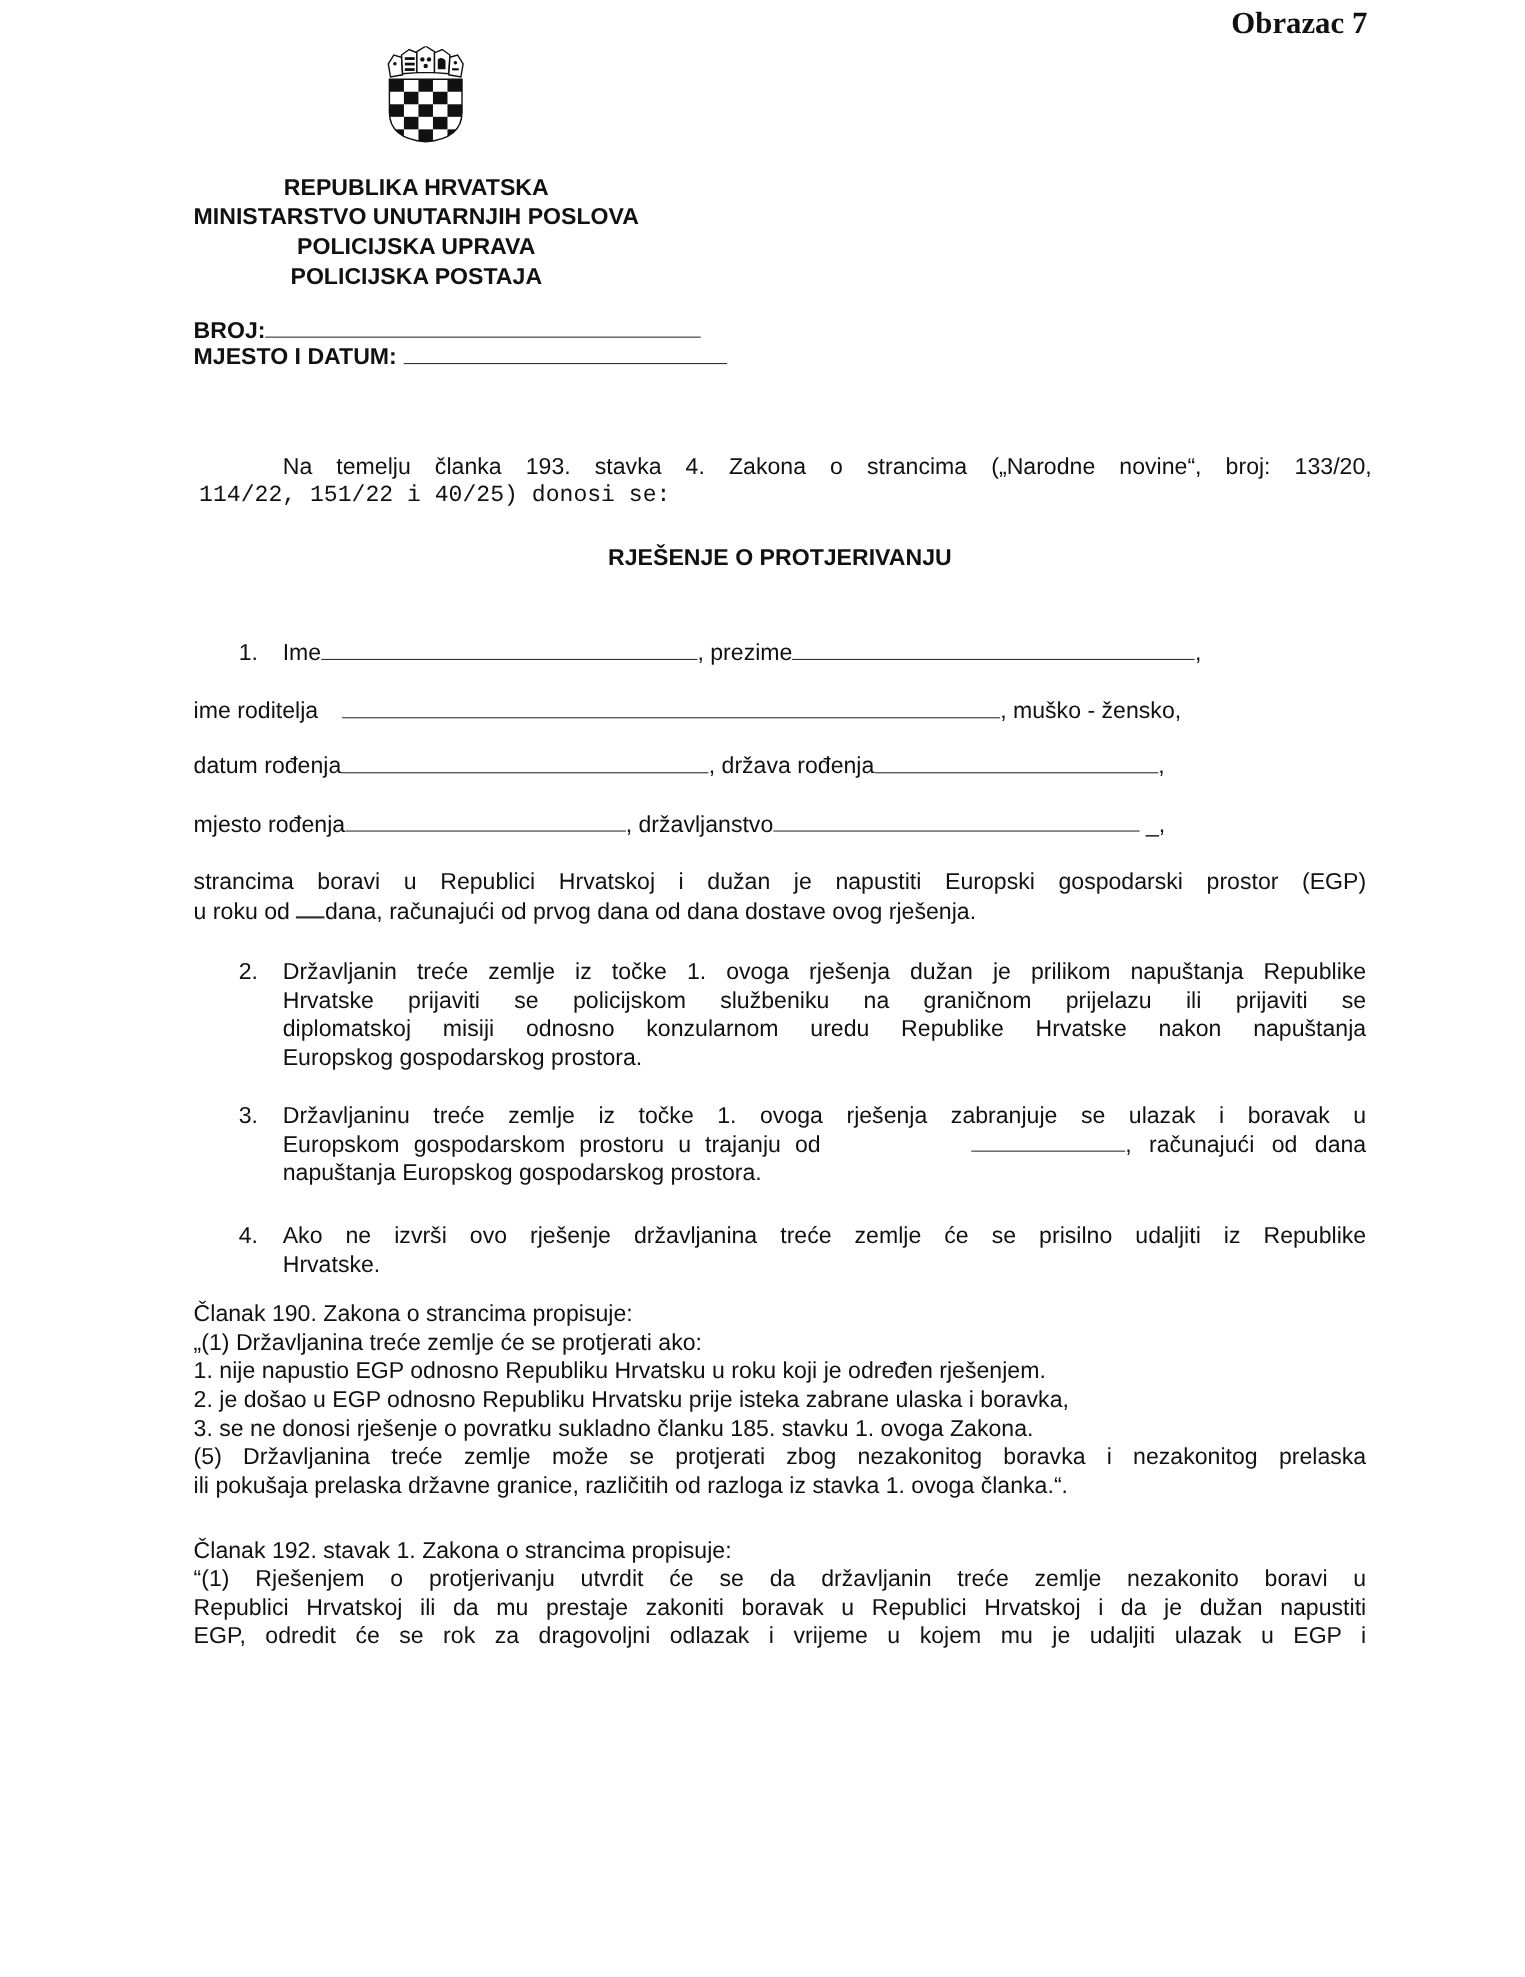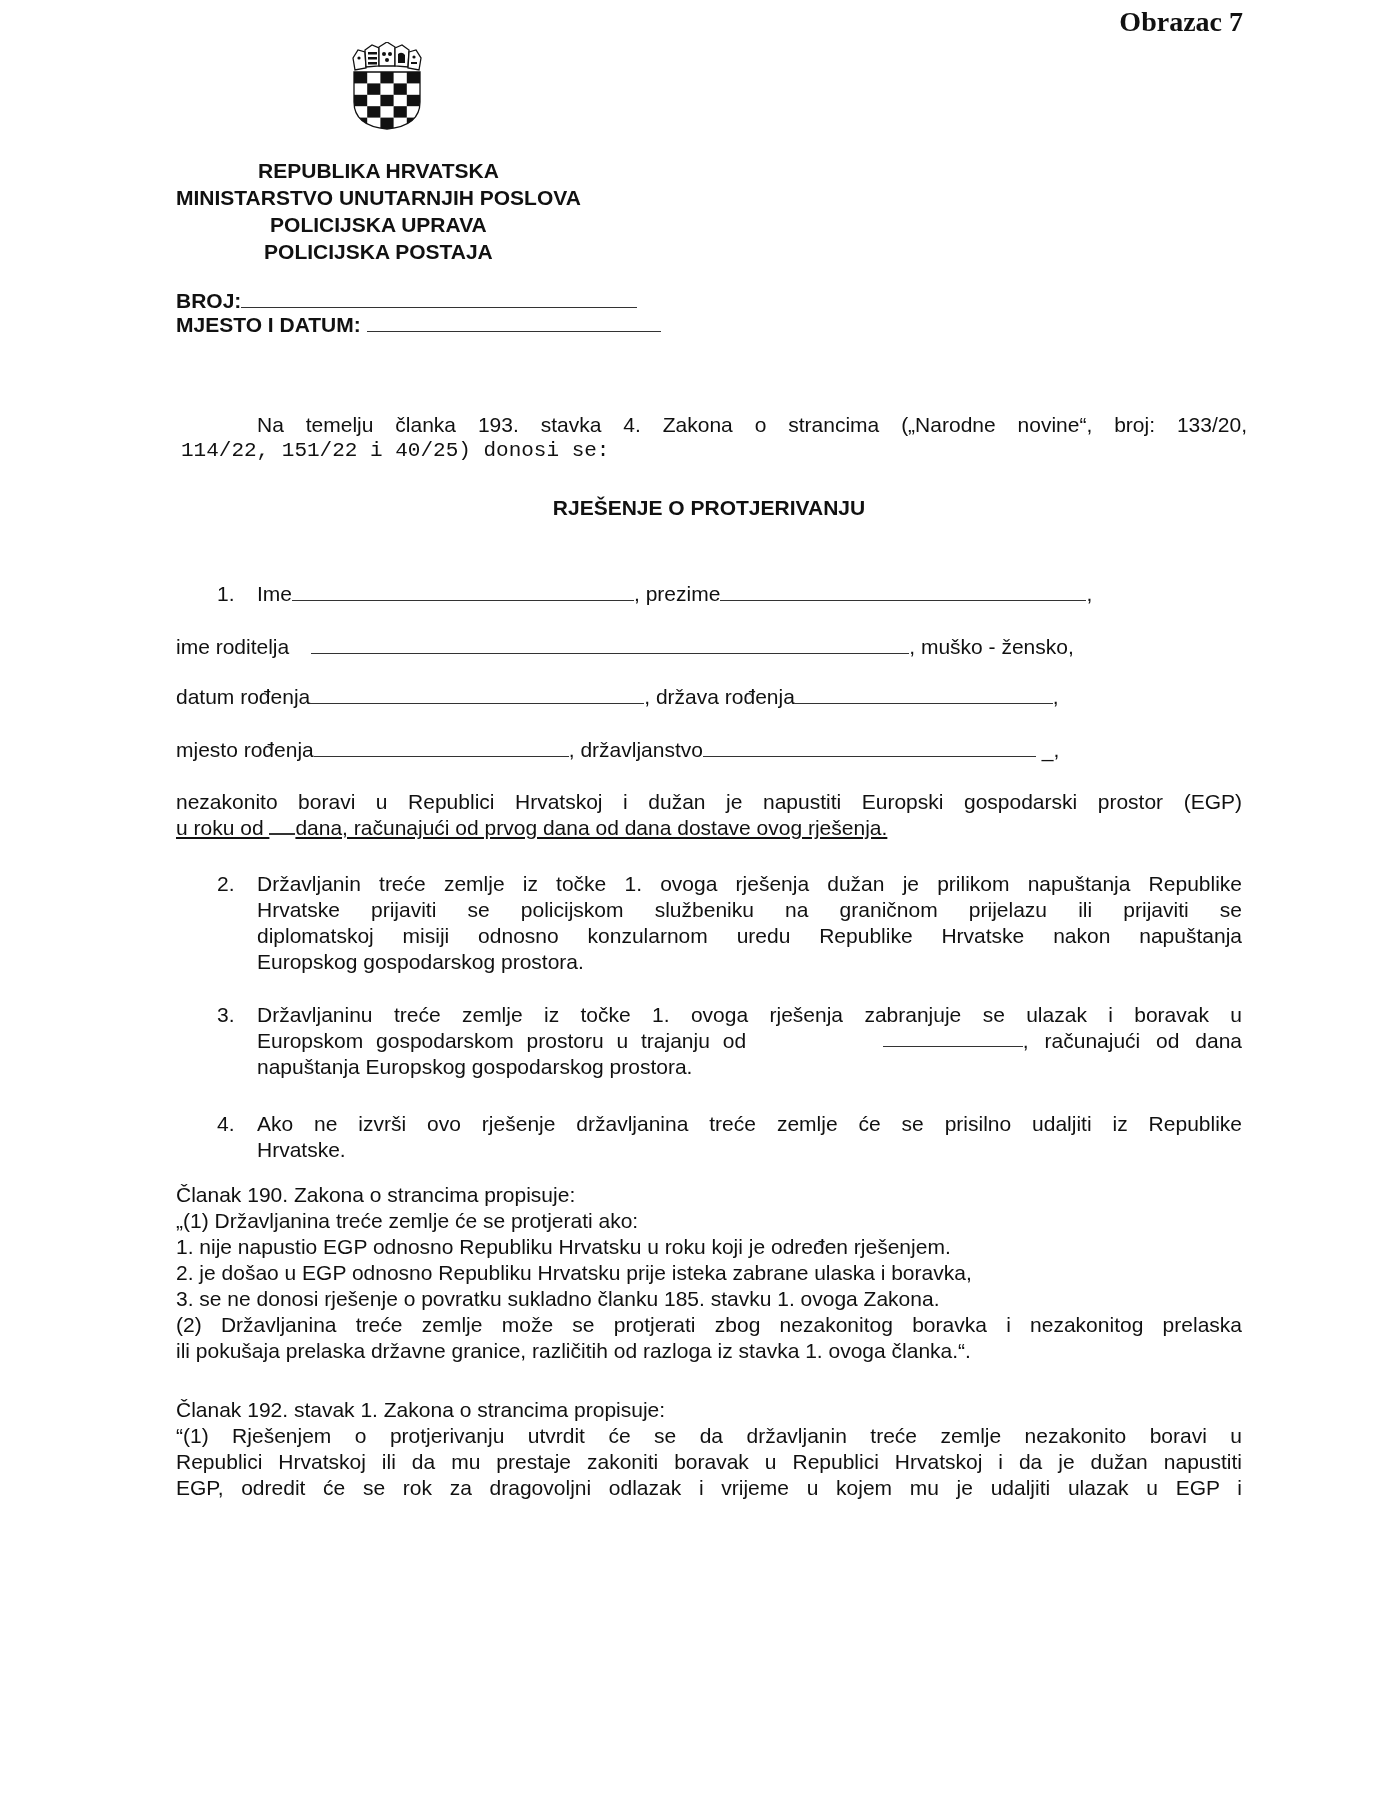--- a/index.html
+++ b/index.html
@@ -103,22 +103,22 @@
 
 <div class="field-row" style="top:684px;">
   <span>datum rođenja</span><span class="u" style="width:334px;"></span><span>, država rođenja</span><span class="u" style="width:258px;"></span><span>,</span>
 </div>
 
 <div class="field-row" style="top:737px;">
   <span>mjesto rođenja</span><span class="u" style="width:255px;"></span><span>, državljanstvo</span><span class="u" style="width:333px;"></span><span style="white-space:pre;"> _,</span>
 </div>
 
 <div class="abs txt" style="left:176px; top:789px; width:1066px;">
-  <span class="jline">nezakonito boravi u Republici Hrvatskoj i dužan je napustiti Europski gospodarski prostor (EGP)</span>
-  <span style="display:block; white-space:nowrap;text-decoration:underline;">
+  <span class="jline">strancima boravi u Republici Hrvatskoj i dužan je napustiti Europski gospodarski prostor (EGP)</span>
+  <span style="display:block; white-space:nowrap;">
     <span style="white-space:pre;">u roku od </span><span class="u" style="width:26px;border-bottom-width:2px;"></span><span>dana, računajući od prvog dana od dana dostave ovog rješenja.</span>
   </span>
 </div>
 
 <div class="abs txt" style="left:0; top:871px; width:1386px; height:110px;">
   <span class="num">2.</span>
   <div class="itxt">
     <span class="jline">Državljanin treće zemlje iz točke 1. ovoga rješenja dužan je prilikom napuštanja Republike</span>
     <span class="jline">Hrvatske prijaviti se policijskom službeniku na graničnom prijelazu ili prijaviti se</span>
     <span class="jline">diplomatskoj misiji odnosno konzularnom uredu Republike Hrvatske nakon napuštanja</span>
@@ -148,21 +148,21 @@
     <span style="display:block;">Hrvatske.</span>
   </div>
 </div>
 
 <div class="abs txt" style="left:176px; top:1182px; width:1066px;">
   <span style="display:block;">Članak 190. Zakona o strancima propisuje:</span>
   <span style="display:block;">„(1) Državljanina treće zemlje će se protjerati ako:</span>
   <span style="display:block;">1. nije napustio EGP odnosno Republiku Hrvatsku u roku koji je određen rješenjem.</span>
   <span style="display:block;">2. je došao u EGP odnosno Republiku Hrvatsku prije isteka zabrane ulaska i boravka,</span>
   <span style="display:block;">3. se ne donosi rješenje o povratku sukladno članku 185. stavku 1. ovoga Zakona.</span>
-  <span class="jline">(2) Državljanina treće zemlje može se protjerati zbog nezakonitog boravka i nezakonitog prelaska</span>
+  <span class="jline">(5) Državljanina treće zemlje može se protjerati zbog nezakonitog boravka i nezakonitog prelaska</span>
   <span style="display:block;">ili pokušaja prelaska državne granice, različitih od razloga iz stavka 1. ovoga članka.“.</span>
 </div>
 
 <div class="abs txt" style="left:176px; top:1397px; width:1066px;">
   <span style="display:block;">Članak 192. stavak 1. Zakona o strancima propisuje:</span>
   <span class="jline">“(1) Rješenjem o protjerivanju utvrdit će se da državljanin treće zemlje nezakonito boravi u</span>
   <span class="jline">Republici Hrvatskoj ili da mu prestaje zakoniti boravak u Republici Hrvatskoj i da je dužan napustiti</span>
   <span class="jline">EGP, odredit će se rok za dragovoljni odlazak i vrijeme u kojem mu je udaljiti ulazak u EGP i</span>
 </div>
 

